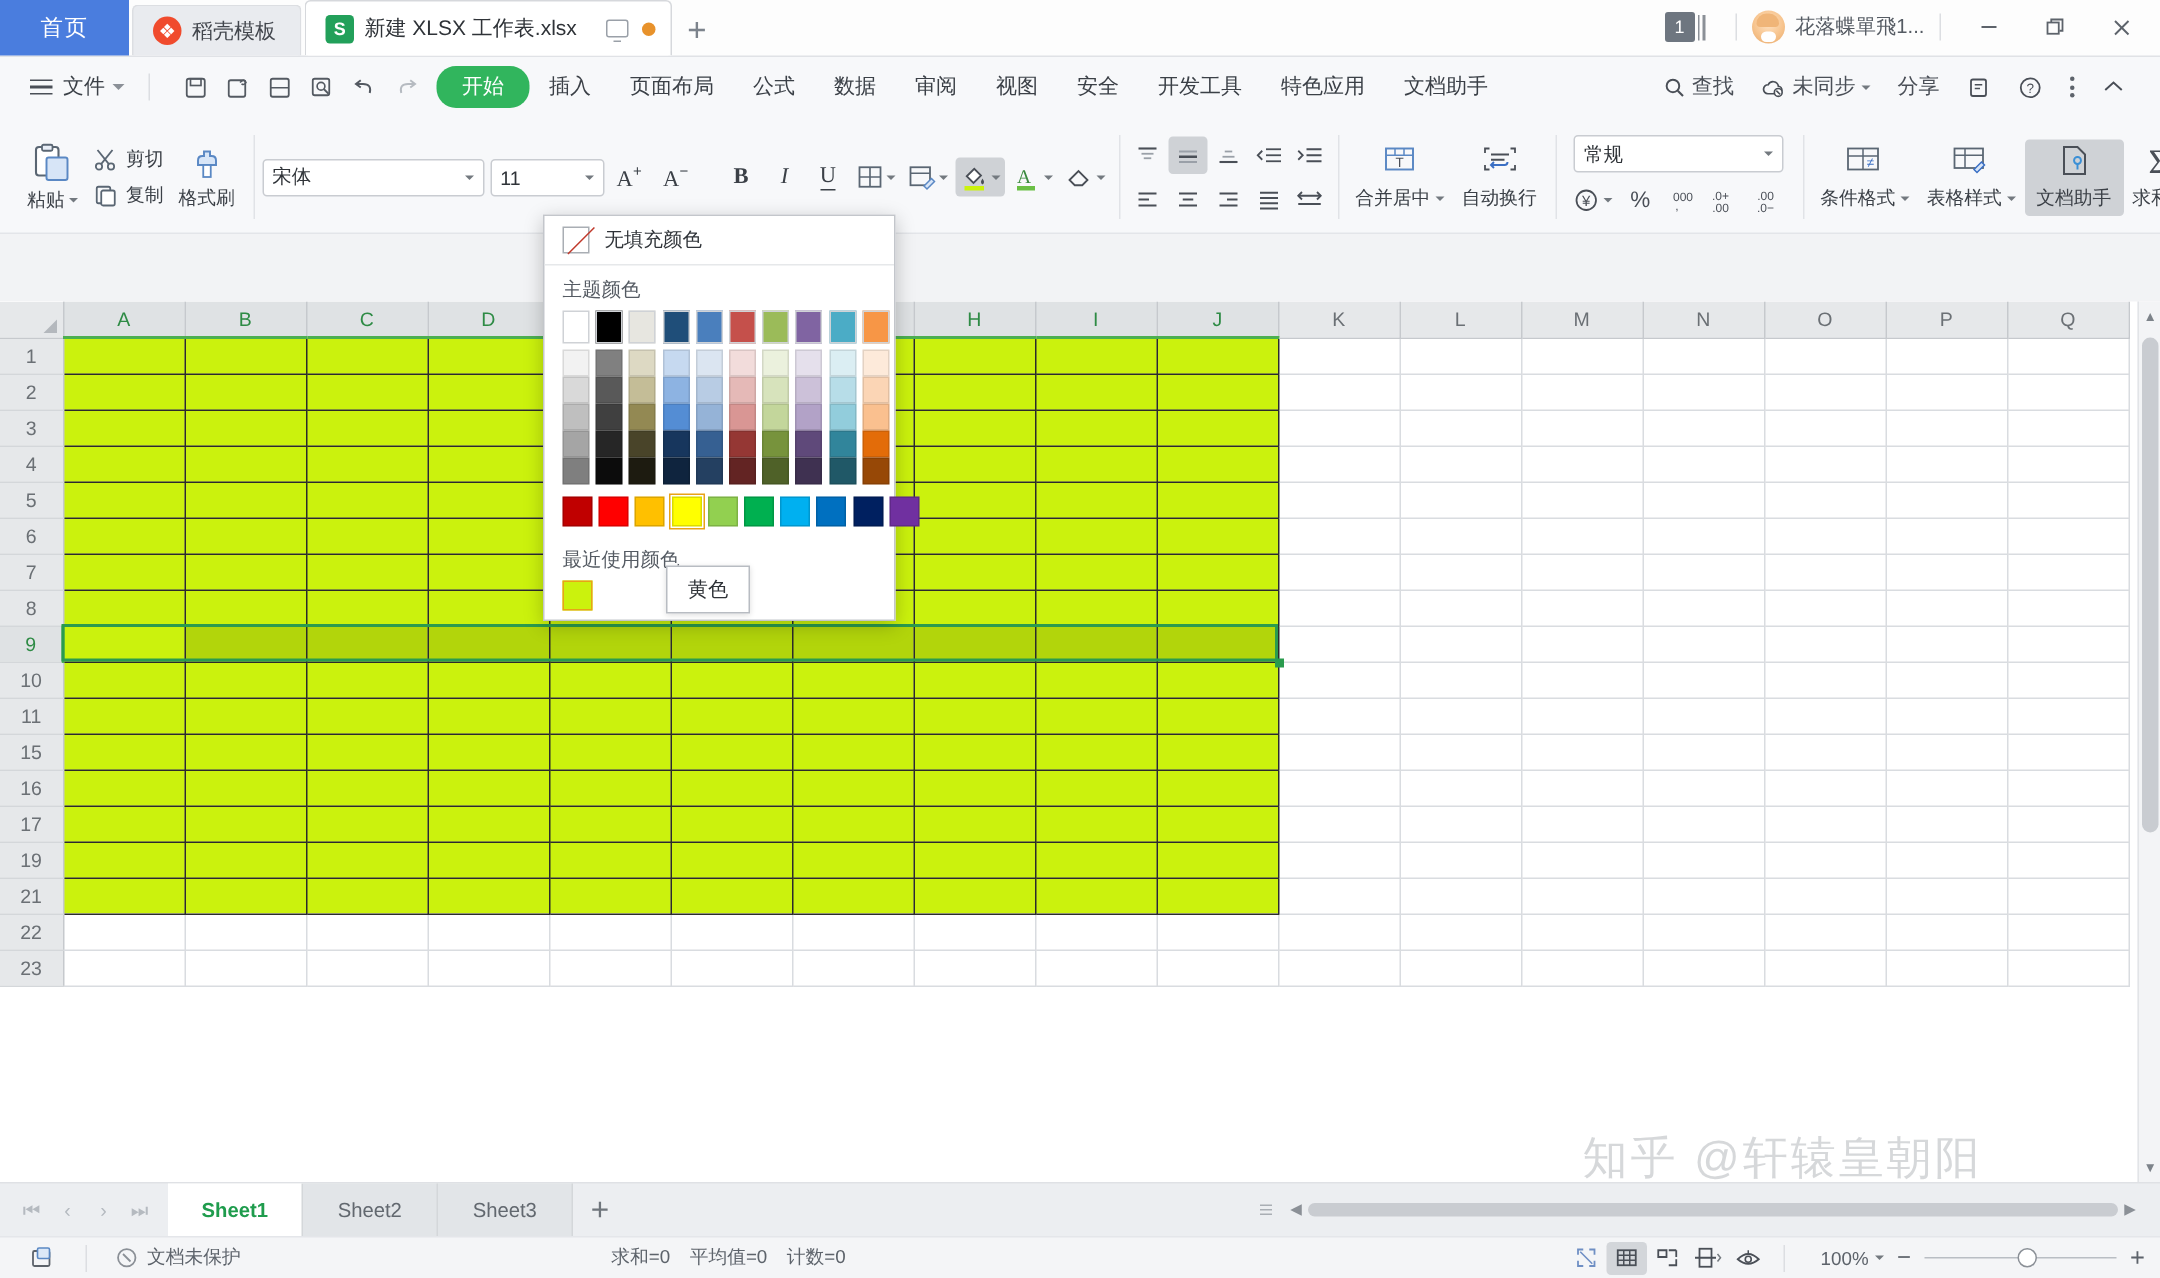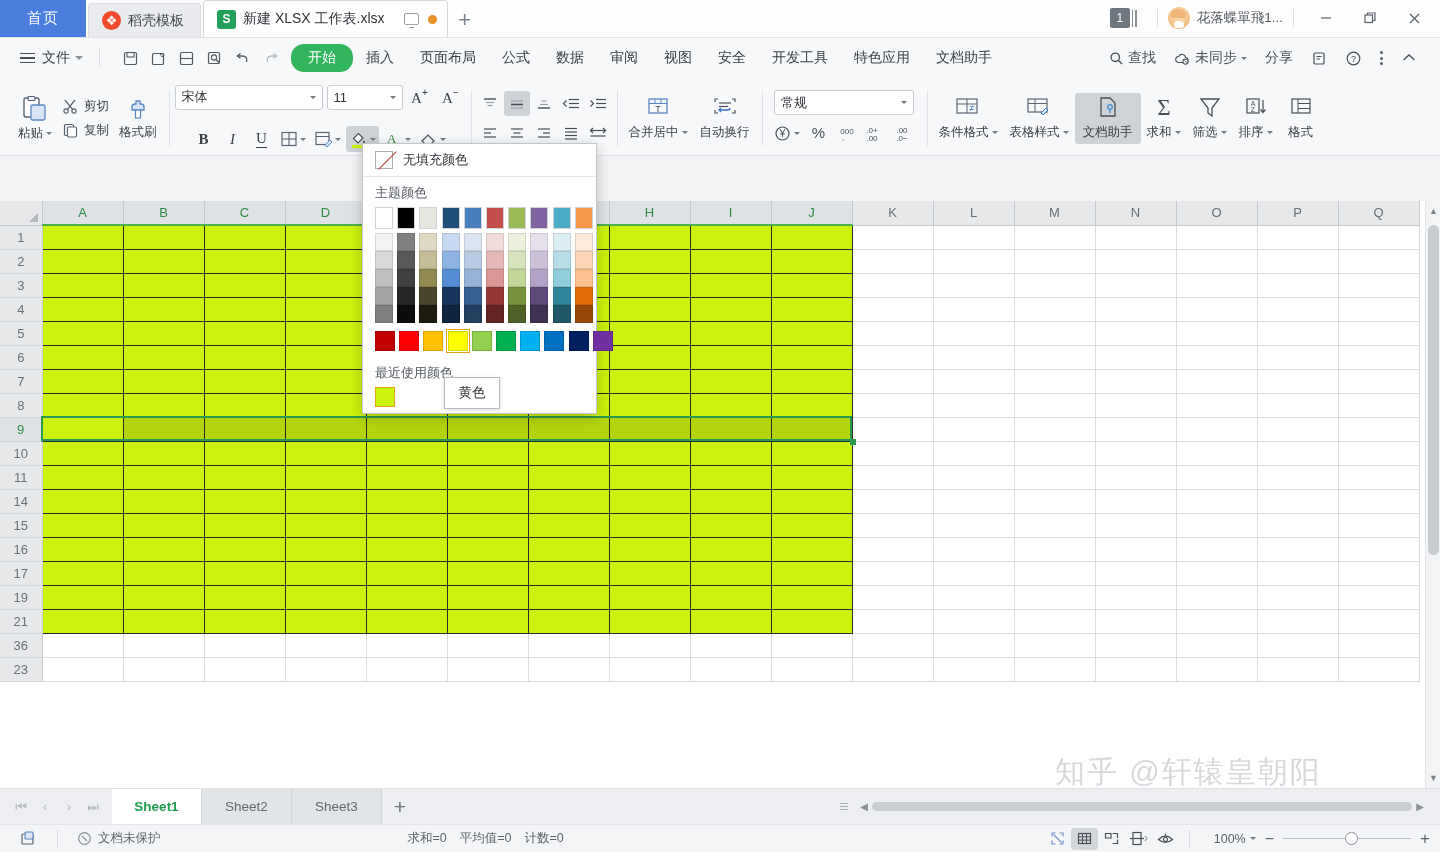--- a/index.html
+++ b/index.html
@@ -122,21 +122,21 @@
     display: flex; flex-direction: column; align-items: center; justify-content: center;
     gap: 2px; padding: 2px 6px; font-size: 12.5px; color: #3b4047; min-width: 44px;
   }
   .bigbtn .lbl { display: flex; align-items: center; gap: 3px; white-space: nowrap; }
   .smallstack { display: flex; flex-direction: column; gap: 3px; }
   .smallbtn {
     display: flex; align-items: center; gap: 5px; font-size: 12.5px;
     color: #3b4047; padding: 2px 4px; white-space: nowrap;
   }
   
-  .fontgrp { display: flex; flex-direction: column; gap: 16px; padding: 0 6px; justify-content: center; }
+  .fontgrp { display: flex; flex-direction: row; gap: 16px; padding: 0 6px; justify-content: center; }
   .fontrow1 { display: flex; align-items: center; gap: 4px; }
   .fontrow2 { display: flex; align-items: center; gap: 2px; }
   .combo {
     height: 25px; background: #fff; border: 1px solid #c9ccd1; border-radius: 3px;
     display: flex; align-items: center; padding: 0 6px; font-size: 13px; color: #2f3338;
   }
   .combo .cv { flex: 1; white-space: nowrap; overflow: hidden; }
   .fbtn {
     width: 27px; height: 26px; display: flex; align-items: center;
     justify-content: center; font-size: 14px; color: #3b4047; border-radius: 3px;
@@ -1062,40 +1062,20 @@
             <td class="cell fill" style=""></td>
             <td class="cell" style=""></td>
             <td class="cell" style=""></td>
             <td class="cell" style=""></td>
             <td class="cell" style=""></td>
             <td class="cell" style=""></td>
             <td class="cell" style=""></td>
             <td class="cell" style=""></td>
           </tr>
           <tr>
-            <th class="rowh">14</th>
-            <td class="cell fill" style=""></td>
-            <td class="cell fill" style=""></td>
-            <td class="cell fill" style=""></td>
-            <td class="cell fill" style=""></td>
-            <td class="cell fill" style=""></td>
-            <td class="cell fill" style=""></td>
-            <td class="cell fill" style=""></td>
-            <td class="cell fill" style=""></td>
-            <td class="cell fill" style=""></td>
-            <td class="cell fill" style=""></td>
-            <td class="cell" style=""></td>
-            <td class="cell" style=""></td>
-            <td class="cell" style=""></td>
-            <td class="cell" style=""></td>
-            <td class="cell" style=""></td>
-            <td class="cell" style=""></td>
-            <td class="cell" style=""></td>
-          </tr>
-          <tr>
             <th class="rowh">15</th>
             <td class="cell fill" style=""></td>
             <td class="cell fill" style=""></td>
             <td class="cell fill" style=""></td>
             <td class="cell fill" style=""></td>
             <td class="cell fill" style=""></td>
             <td class="cell fill" style=""></td>
             <td class="cell fill" style=""></td>
             <td class="cell fill" style=""></td>
             <td class="cell fill" style=""></td>
@@ -1182,21 +1162,21 @@
             <td class="cell fill" style=""></td>
             <td class="cell" style=""></td>
             <td class="cell" style=""></td>
             <td class="cell" style=""></td>
             <td class="cell" style=""></td>
             <td class="cell" style=""></td>
             <td class="cell" style=""></td>
             <td class="cell" style=""></td>
           </tr>
           <tr>
-            <th class="rowh">36</th>
+            <th class="rowh">22</th>
             <td class="cell" style=""></td>
             <td class="cell" style=""></td>
             <td class="cell" style=""></td>
             <td class="cell" style=""></td>
             <td class="cell" style=""></td>
             <td class="cell" style=""></td>
             <td class="cell" style=""></td>
             <td class="cell" style=""></td>
             <td class="cell" style=""></td>
             <td class="cell" style=""></td>

